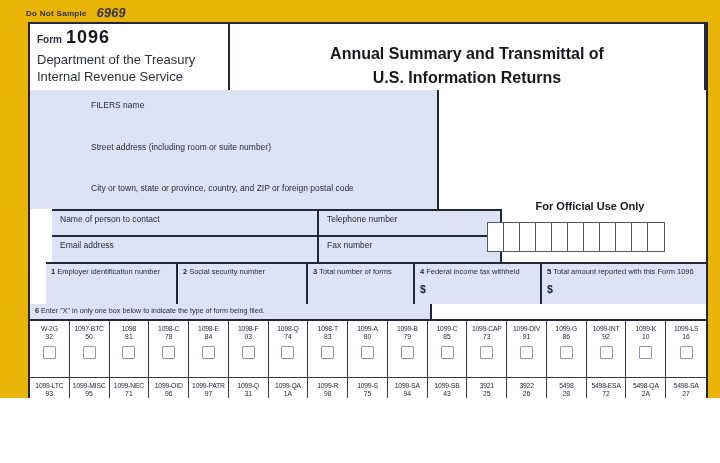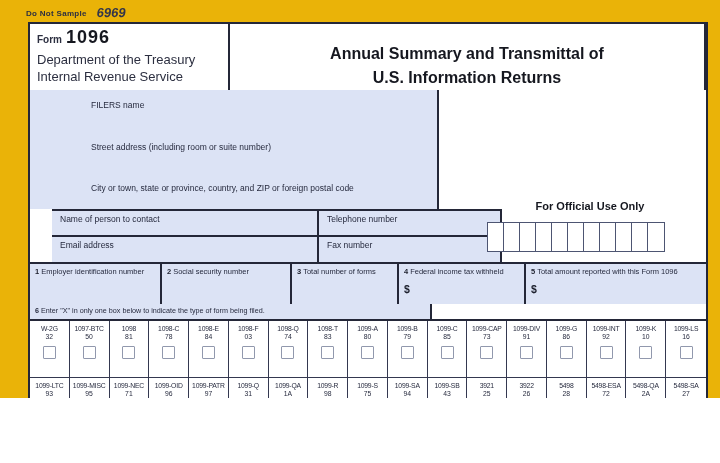--- a/index.html
+++ b/index.html
@@ -42,21 +42,21 @@
   .c-cell.left { width:267px; border-right:2px solid #242738; }
   .c-cell.right { flex:1; }
 
   
   .ou-title { position:absolute; top:176px; left:455px; width:210px; text-align:center; font-size:11px; font-weight:800; color:#15171f; }
   .ou-boxes { position:absolute; top:198px; left:457px; height:30px; display:flex; border:1.6px solid #4d5572; background:#fff; }
   .ou-box { width:16px; border-right:1.6px solid #4d5572; }
   .ou-box:last-child { border-right:none; }
 
   
-  .summary { position:absolute; top:238px; left:0; right:0; height:42px; display:flex; background:#dce3f5; border-top:2px solid #242738; }
+  .summary { position:absolute; top:238px; left:16px; right:0; height:42px; display:flex; background:#dce3f5; border-top:2px solid #242738; }
   .s-cell { padding:3px 5px; border-right:2px solid #242738; font-size:7.5px; color:#262a3e; }
   .s-cell:last-child { border-right:none; }
   .s1 { width:132px; } .s2 { width:130px; } .s3 { width:107px; } .s4 { width:127px; } .s5 { flex:1; }
   .s-num { font-weight:800; margin-right:2px; color:#1c1f2c; }
   .s-dollar { font-size:10.5px; font-weight:700; margin-top:7px; color:#1c1f2c; }
 
   
   .instr { position:absolute; top:280px; left:0; width:402px; height:15px; background:#dce3f5; border-right:2px solid #242738; padding:2px 5px; font-size:7.2px; color:#262a3e; white-space:nowrap; overflow:hidden; }
   .instr b { font-weight:800; margin-right:2px; }
 

